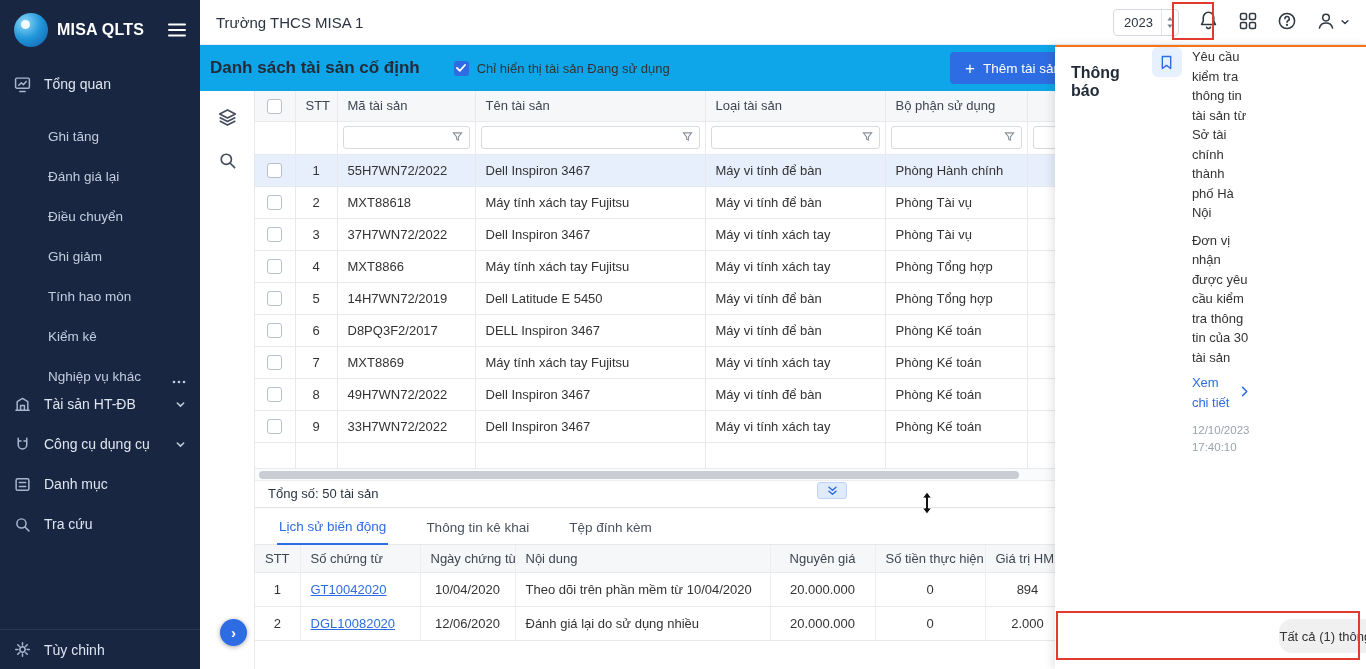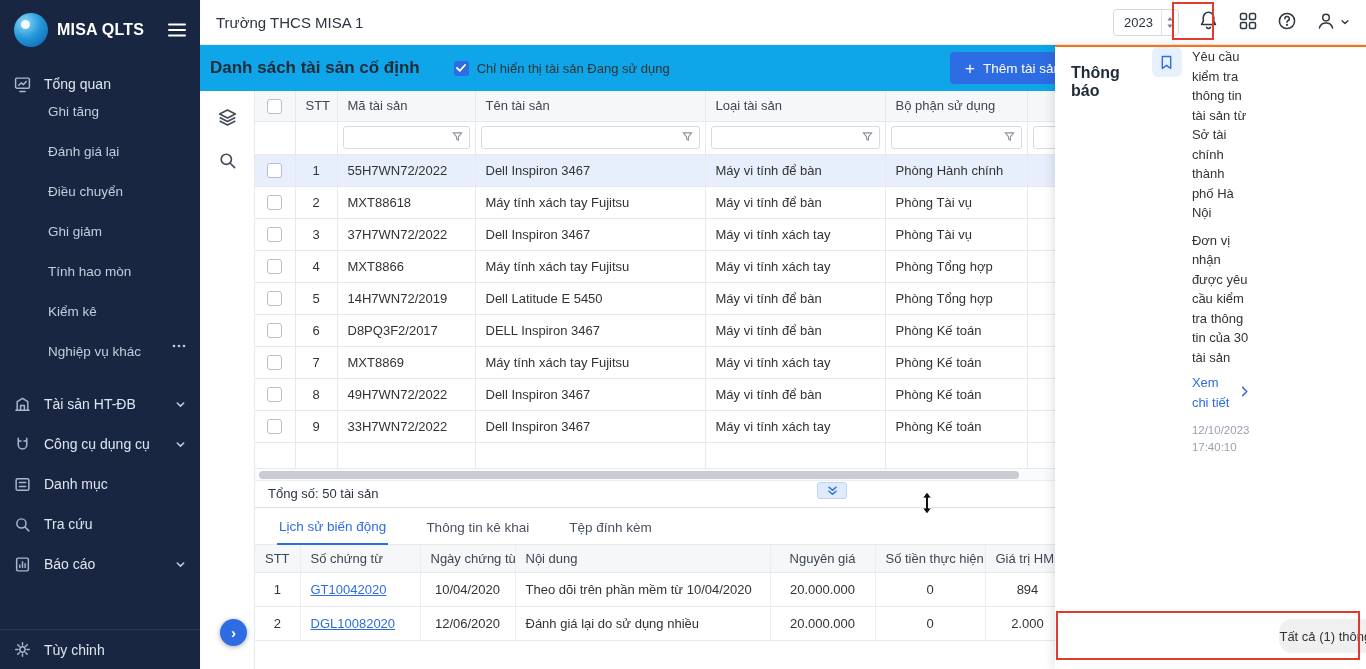--- a/index.html
+++ b/index.html
@@ -12,21 +12,21 @@
   .brand{height:60px;display:flex;align-items:center;padding:0 14px;gap:9px;flex:none}
   .logo{width:34px;height:34px;border-radius:50%;background:radial-gradient(circle at 32% 28%,#8ed9f8,#2196d9 48%,#0d5cab);position:relative;flex:none}
   .logo::after{content:"";position:absolute;left:7px;top:7px;width:9px;height:9px;border-radius:50%;background:rgba(255,255,255,.92)}
   .brand-text{font-size:16px;font-weight:700;color:#fff;flex:1;letter-spacing:.2px}
   .hamb{display:flex;align-items:center;cursor:pointer}
   .nav{flex:1;display:flex;flex-direction:column;padding-top:4px;overflow:hidden}
   .nav-item{height:40px;flex:none;display:flex;align-items:center;gap:13px;padding:0 14px;color:#dfe5ef;font-size:14px;cursor:pointer}
   .nav-item .nicon{width:17px;height:17px;flex:none;display:flex;align-items:center;justify-content:center}
   .nav-item .chev{margin-left:auto;display:flex}
   .nav-item.active{background:#2e6ce3;color:#fff;border-radius:6px;margin:0 5px;padding:0 9px}
-  .sub-item{height:40px;flex:none;display:flex;align-items:flex-start;padding:0 14px 0 48px;color:#c3cddd;font-size:13.5px;cursor:pointer}
+  .sub-item{height:40px;flex:none;display:flex;align-items:flex-end;padding:0 14px 0 48px;color:#c3cddd;font-size:13.5px;cursor:pointer}
   .sub-item .more{margin-left:auto;display:flex}
   .nav-bottom{margin-top:auto;border-top:1px solid rgba(255,255,255,.08)}
 
   
   .topbar{position:absolute;left:200px;top:0;right:0;height:45px;background:#fff;border-bottom:1px solid #ebedf0;display:flex;align-items:center;padding:0 16px;z-index:10}
   .school{font-size:15px;color:#2b3440}
   .top-actions{margin-left:auto;display:flex;align-items:center;gap:19px}
   .year{display:flex;align-items:center;border:1px solid #d5d9df;border-radius:4px;height:27px;width:66px;cursor:pointer;background:#fff}
   .year .yr{flex:1;padding-left:10px;font-size:13px;color:#2b3440}
   .year .spin{border-left:1px solid #e2e5e9;height:100%;display:flex;align-items:center;padding:0 4px}
@@ -181,34 +181,20 @@
         <span>Danh mục</span>
       </div>
       <div class="nav-item">
         <span class="nicon">
             <svg width="17" height="17" viewBox="0 0 16 16" fill="none" stroke="#a9b6cc" stroke-width="1.4" stroke-linecap="round">
               <circle cx="7" cy="7" r="4.3"></circle>
               <path d="M10.3 10.3L14 14"></path>
             </svg>
           </span>
         <span>Tra cứu</span>
-      </div>
-      <div class="nav-item">
-        <span class="nicon">
-            <svg width="17" height="17" viewBox="0 0 16 16" fill="none" stroke="#a9b6cc" stroke-width="1.4" stroke-linecap="round" stroke-linejoin="round">
-              <rect x="2.5" y="2" width="11" height="12" rx="1.2"></rect>
-              <path d="M5.5 10.8V8.4M8 10.8V5.4M10.5 10.8V7.2"></path>
-            </svg>
-          </span>
-        <span>Báo cáo</span>
-        <span class="chev">
-            <svg width="11" height="11" viewBox="0 0 12 12" fill="none" stroke="#c3cddd" stroke-width="1.6" stroke-linecap="round" stroke-linejoin="round">
-              <path d="M2.5 4.4L6 7.8l3.5-3.4"></path>
-            </svg>
-          </span>
       </div>
       <div class="nav-item nav-bottom">
         <span class="nicon">
             <svg width="17" height="17" viewBox="0 0 16 16" fill="none" stroke="#a9b6cc" stroke-width="1.4" stroke-linecap="round">
               <circle cx="8" cy="8" r="2.5"></circle>
               <path d="M8 1.6v2.1M8 12.3v2.1M1.6 8h2.1M12.3 8h2.1M3.5 3.5L5 5M11 11l1.5 1.5M12.5 3.5L11 5M5 11l-1.5 1.5"></path>
             </svg>
           </span>
         <span>Tùy chỉnh</span>
       </div>

